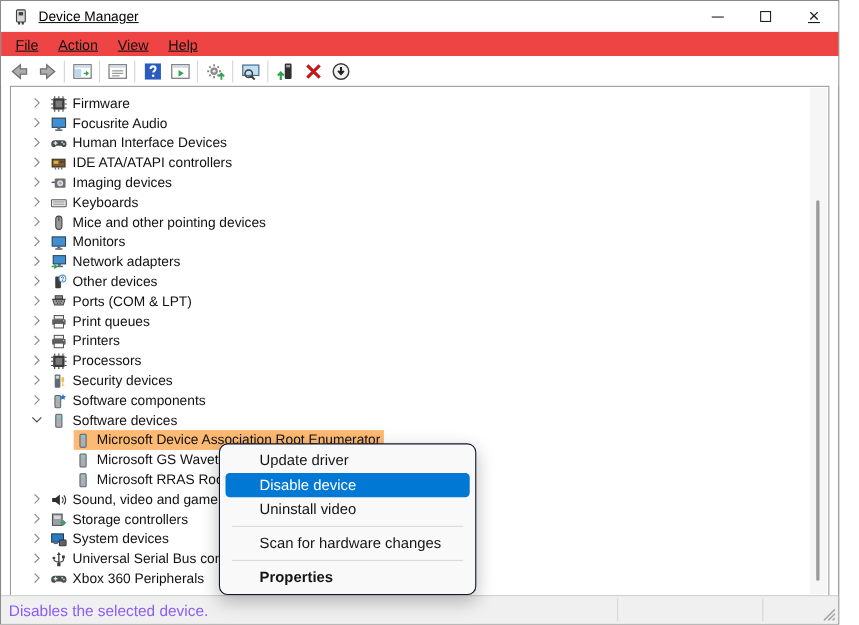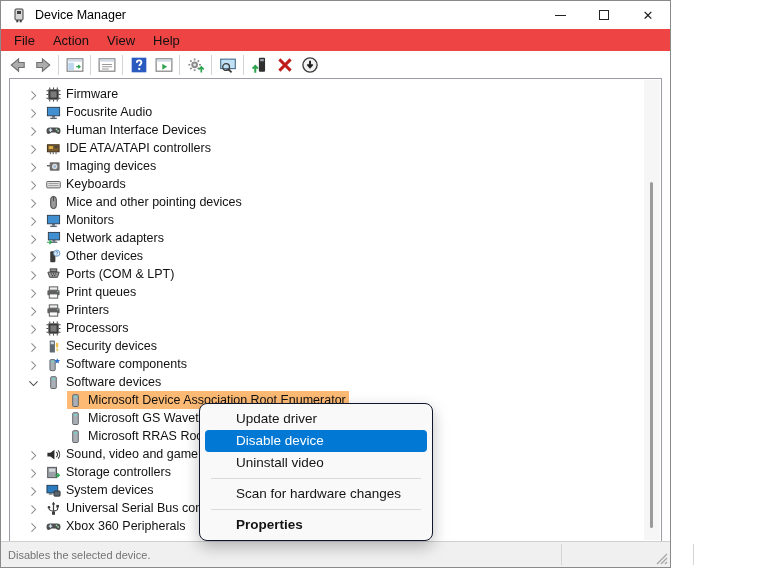--- a/index.html
+++ b/index.html
@@ -1,18 +1,18 @@
 <!DOCTYPE html>
 <html><head>
 <meta charset="utf-8">
 <style>
   * { margin:0; padding:0; box-sizing:border-box; }
   html,body { width:781px; height:568px; overflow:hidden; }
   body { font-family:"Liberation Sans","DejaVu Sans",sans-serif; font-size:12.5px; color:#1a1a1a; background:#fff; }
-  .window { position:relative; width:671px; height:568px; border:1px solid #8a8a8a; background:#fff; }
+  .window { position:relative; width:763px; height:568px; border:1px solid #8a8a8a; background:#fff;text-decoration:underline; }
 
   
   .titlebar { height:28px; display:flex; align-items:center; background:#fff; }
   .title-icon { width:16px; height:16px; margin:0 8px 0 10px; }
   .title-text { font-size:12.5px; color:#000; }
   .win-controls { margin-left:auto; display:flex; height:100%; }
   .win-btn { width:44px; height:100%; display:flex; align-items:center; justify-content:center; font-size:13px; color:#222; }
   .maxglyph { width:10px; height:10px; border:1.2px solid #222; }
   .minglyph { width:11px; height:0; border-top:1.2px solid #222; }
 
@@ -23,21 +23,21 @@
   
   .toolbar { height:27px; display:flex; align-items:center; padding-left:4px; background:#fff; }
   .tb-btn { width:25px; height:24px; display:flex; align-items:center; justify-content:center; border-radius:3px; }
   .tb-btn svg { width:18px; height:18px; }
   .tb-sep { width:1px; height:20px; background:#d4d4d4; margin:0 3px; }
 
   
   .treepanel { position:absolute; left:8px; right:8px; top:77px; height:464px;
     border:1px solid #9b9fa5; background:#fff; overflow:hidden; }
   .tree { padding-top:6px; }
-  .tree-row { height:18px; display:flex; align-items:flex-end; white-space:nowrap; }
+  .tree-row { height:18px; display:flex; align-items:center; white-space:nowrap; }
   .chev { width:18px; height:14px; flex:0 0 18px; margin-left:17px; }
   .chev svg { width:13px; height:13px; }
   .tree-row.lvl2 { padding-left:57px; }
   .row-content { display:flex; align-items:center; height:18px; padding:0 3px 0 1px; }
   .row-content.sel { background:#fdba74; }
   .dev-icon { width:15px; height:15px; flex:0 0 15px; margin-right:5px; }
   .tree-label { font-size:12.5px; color:#111; }
 
   
   .scroll-track { position:absolute; top:1px; right:1px; bottom:1px; width:16px; background:#f6f6f6; }
@@ -49,21 +49,21 @@
     padding:4px 0; z-index:10; }
   .ctx-item { height:22px; line-height:22px; margin:0 5px; padding-left:31px; font-size:13.5px;
     color:#141414; border-radius:4px; }
   .ctx-item.hl { background:#0078d4; color:#fff; }
   .ctx-item.bold { font-weight:bold; }
   .ctx-sep { height:1px; background:#dadada; margin:4px 11px; }
 
   
   .statusbar { position:absolute; left:0; right:0; bottom:0; height:26px; background:#f0f0f0;
     border-top:1px solid #d0d0d0; display:flex; align-items:center; }
-  .status-text { padding-left:7px; font-size:11px; color:#737373; }
+  .status-text { padding-left:7px; font-size:14px; color:#8b5cf6; }
   .status-div { position:absolute; top:2px; bottom:2px; width:1px; background:#d5d5d5; }
   .grip { position:absolute; right:1px; bottom:1px; width:14px; height:14px; }
 </style>
 </head>
 <body>
 
 <div class="window">
 
   <div class="titlebar">
     <svg class="title-icon" viewBox="0 0 16 16">

